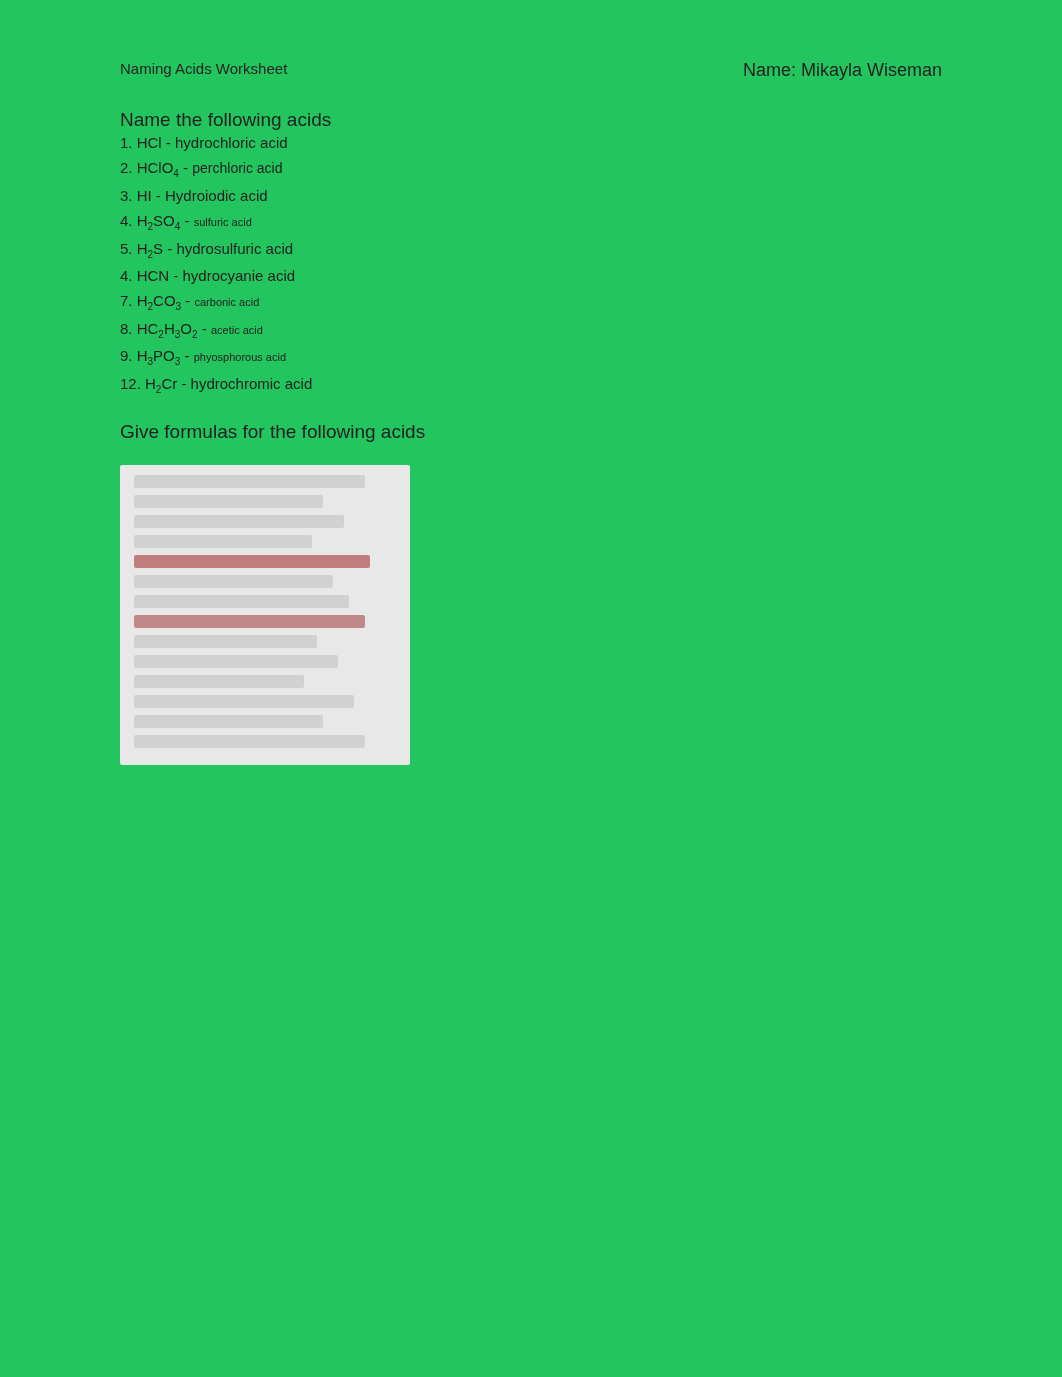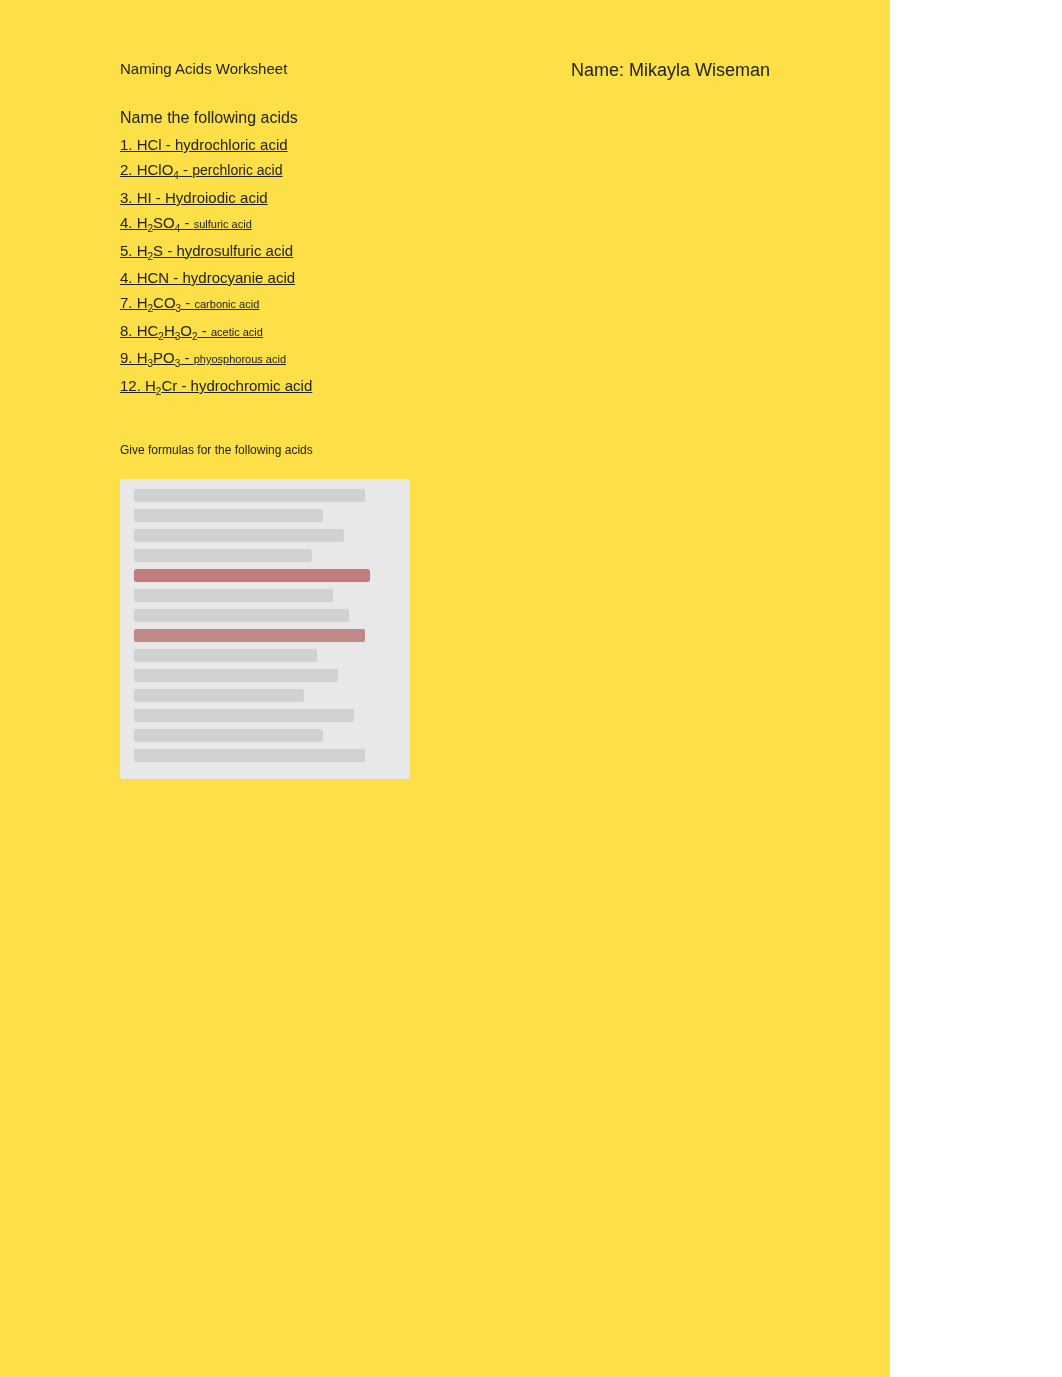--- a/index.html
+++ b/index.html
@@ -11,23 +11,23 @@
     body {
       background: #ffffff;
       font-family: Arial, sans-serif;
       font-size: 15px;
       color: #222;
       width: 1062px;
       min-height: 1377px;
     }
 
     .page {
-      width: 890px;
+      width: 1062px;
       min-height: 1377px;
-      background: #fde047;
+      background: #22c55e;
       padding: 60px 120px;
       position: relative;
     }
 
     .header {
       display: flex;
       justify-content: space-between;
       align-items: flex-start;
       margin-bottom: 28px;
     }
@@ -36,30 +36,28 @@
       font-size: 15px;
       color: #222;
     }
 
     .header-name {
       font-size: 18px;
       color: #222;
     }
 
     .section-title {
-      font-size: 16px;
+      font-size: 19px;
       font-weight: normal;
-      margin-bottom: 6px;
       color: #222;
     }
 
     .acid-list {
       list-style: none;
-      margin-bottom: 44px;
-      text-decoration: underline;
+      margin-bottom: 24px;
     }
 
     .acid-list li {
       margin-bottom: 2px;
       font-size: 15px;
       color: #222;
       line-height: 1.55;
     }
 
     .big-text {
@@ -70,21 +68,21 @@
     .small-text {
       font-size: 11px;
     }
 
     sub {
       font-size: 10px;
       vertical-align: sub;
     }
 
     .formula-section-title {
-      font-size: 12px;
+      font-size: 19px;
       margin-bottom: 22px;
       color: #222;
     }
 
     .blurred-section {
       width: 290px;
       background: #e8e8e8;
       border-radius: 2px;
       padding: 10px 14px;
     }

